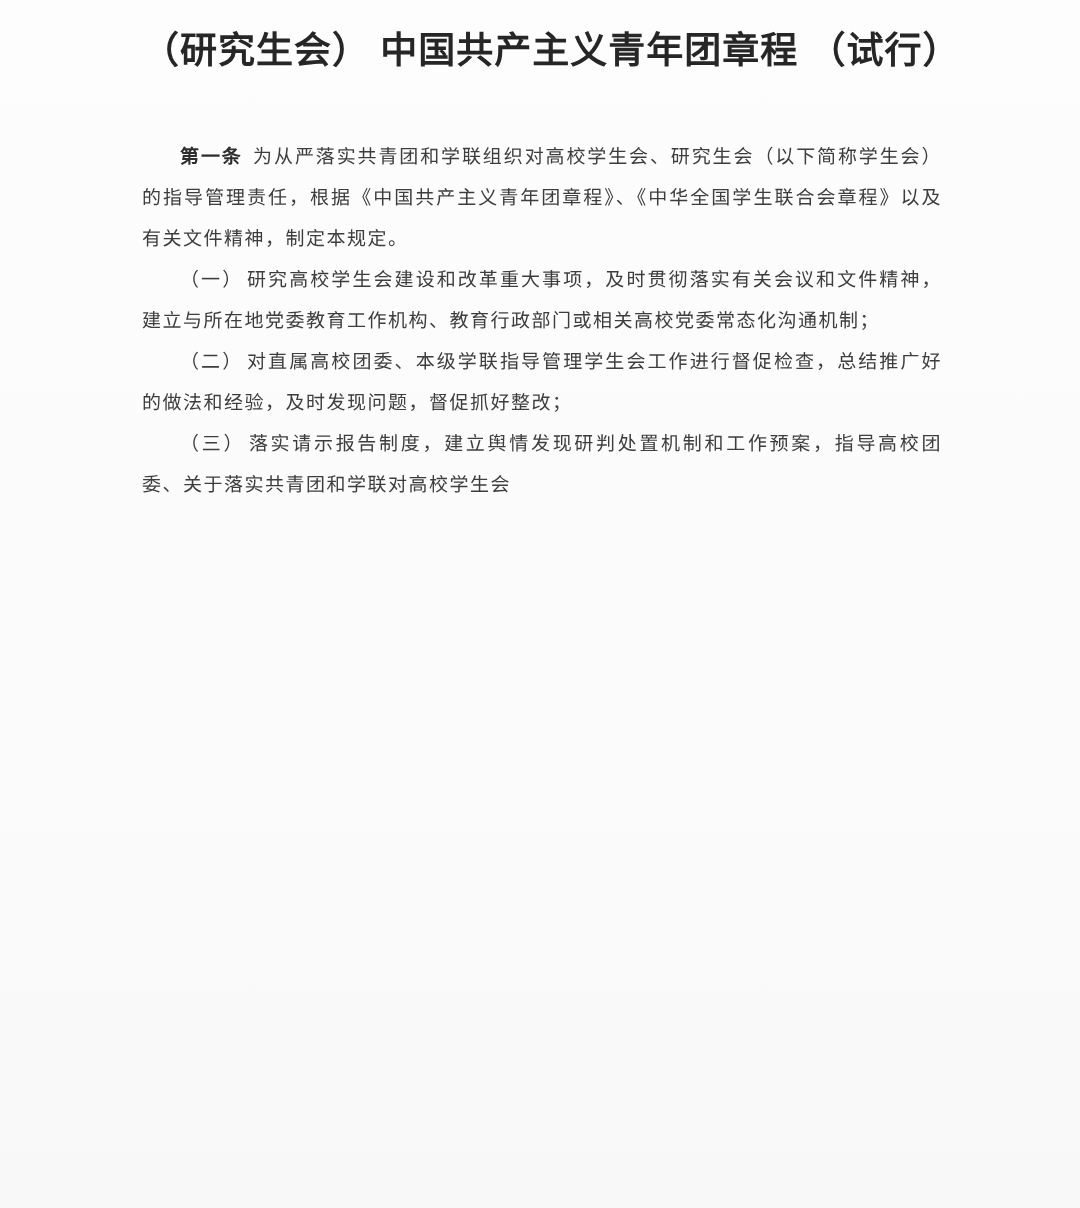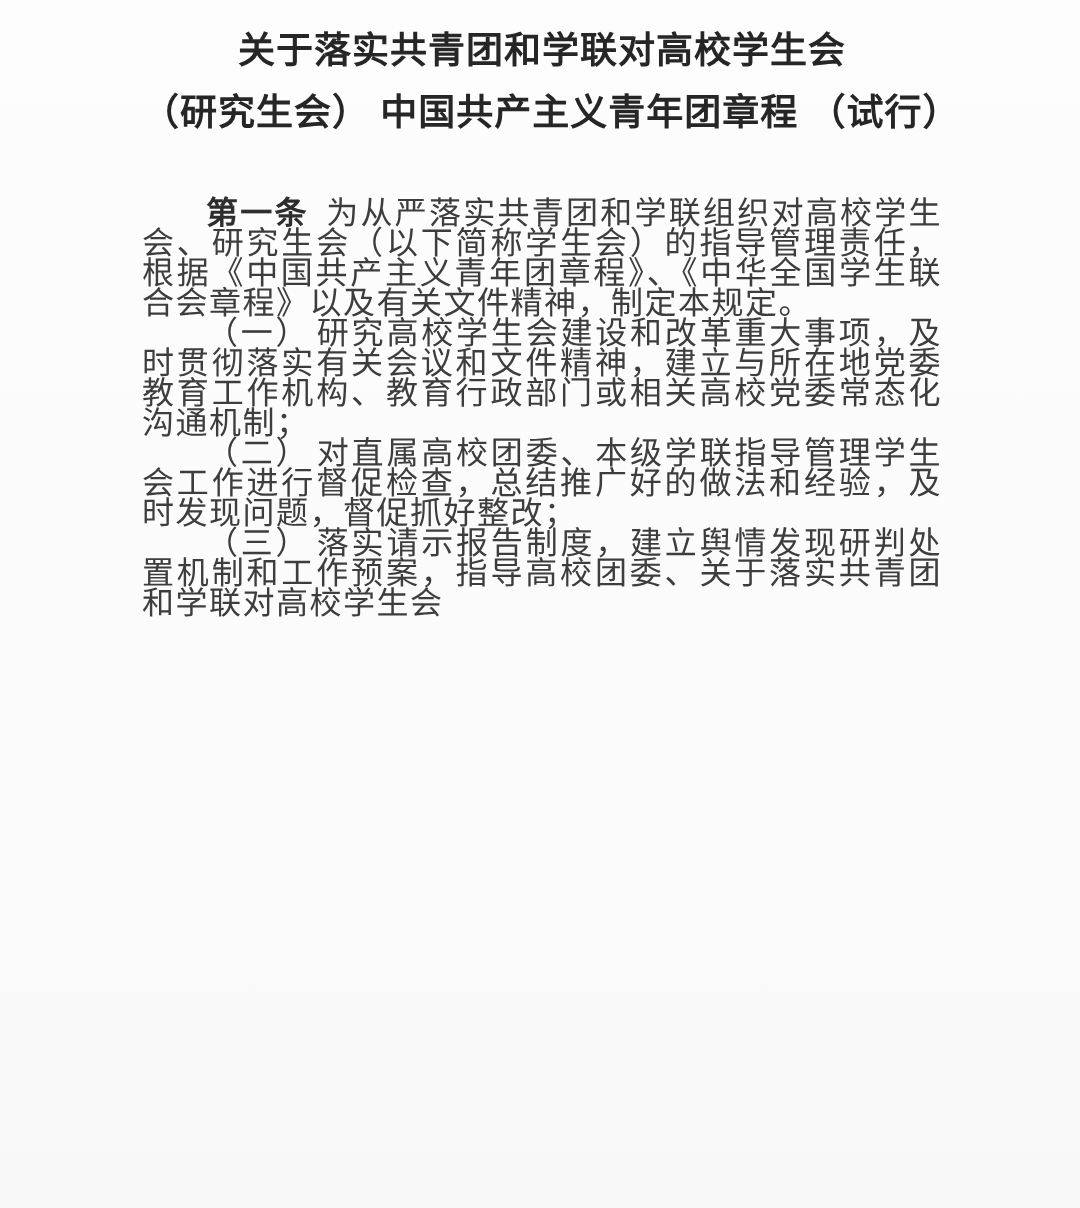--- a/index.html
+++ b/index.html
@@ -27,22 +27,22 @@
     line-height: 62px;
     letter-spacing: 1px;
     color: #262626;
   }
   .title-line {
     display: block;
     white-space: nowrap;
   }
   .doc-body {
     margin-top: 54px;
-    font-size: 32px;
-    line-height: 30px;
+    font-size: 19px;
+    line-height: 41px;
     letter-spacing: 1.5px;
     color: #3d3d3d;
     text-align: justify;
   }
   p.para {
     margin: 0;
     text-indent: 2em;
   }
   p.para .label {
     margin-right: 0.55em;
@@ -54,21 +54,20 @@
   p.para.item .label {
     font-weight: normal;
     margin-right: 0.2em;
   }
 </style>
 </head>
 <body>
 
 <div class="page">
   <h1 class="doc-title">
-    <span class="title-line">关于落实共青团和学联对高校学生会</span>
     <span class="title-line">（研究生会） 中国共产主义青年团章程 （试行）</span>
   </h1>
   <div class="doc-body">
   <p class="para article"><span class="label">第一条</span><span class="text">为从严落实共青团和学联组织对高校学生会、研究生会（以下简称学生会）的指导管理责任，根据《中国共产主义青年团章程》、《中华全国学生联合会章程》以及有关文件精神，制定本规定。</span></p>
 
 
 
 
   <p class="para item"><span class="label">（一）</span><span class="text">研究高校学生会建设和改革重大事项，及时贯彻落实有关会议和文件精神，建立与所在地党委教育工作机构、教育行政部门或相关高校党委常态化沟通机制；</span></p>
 

